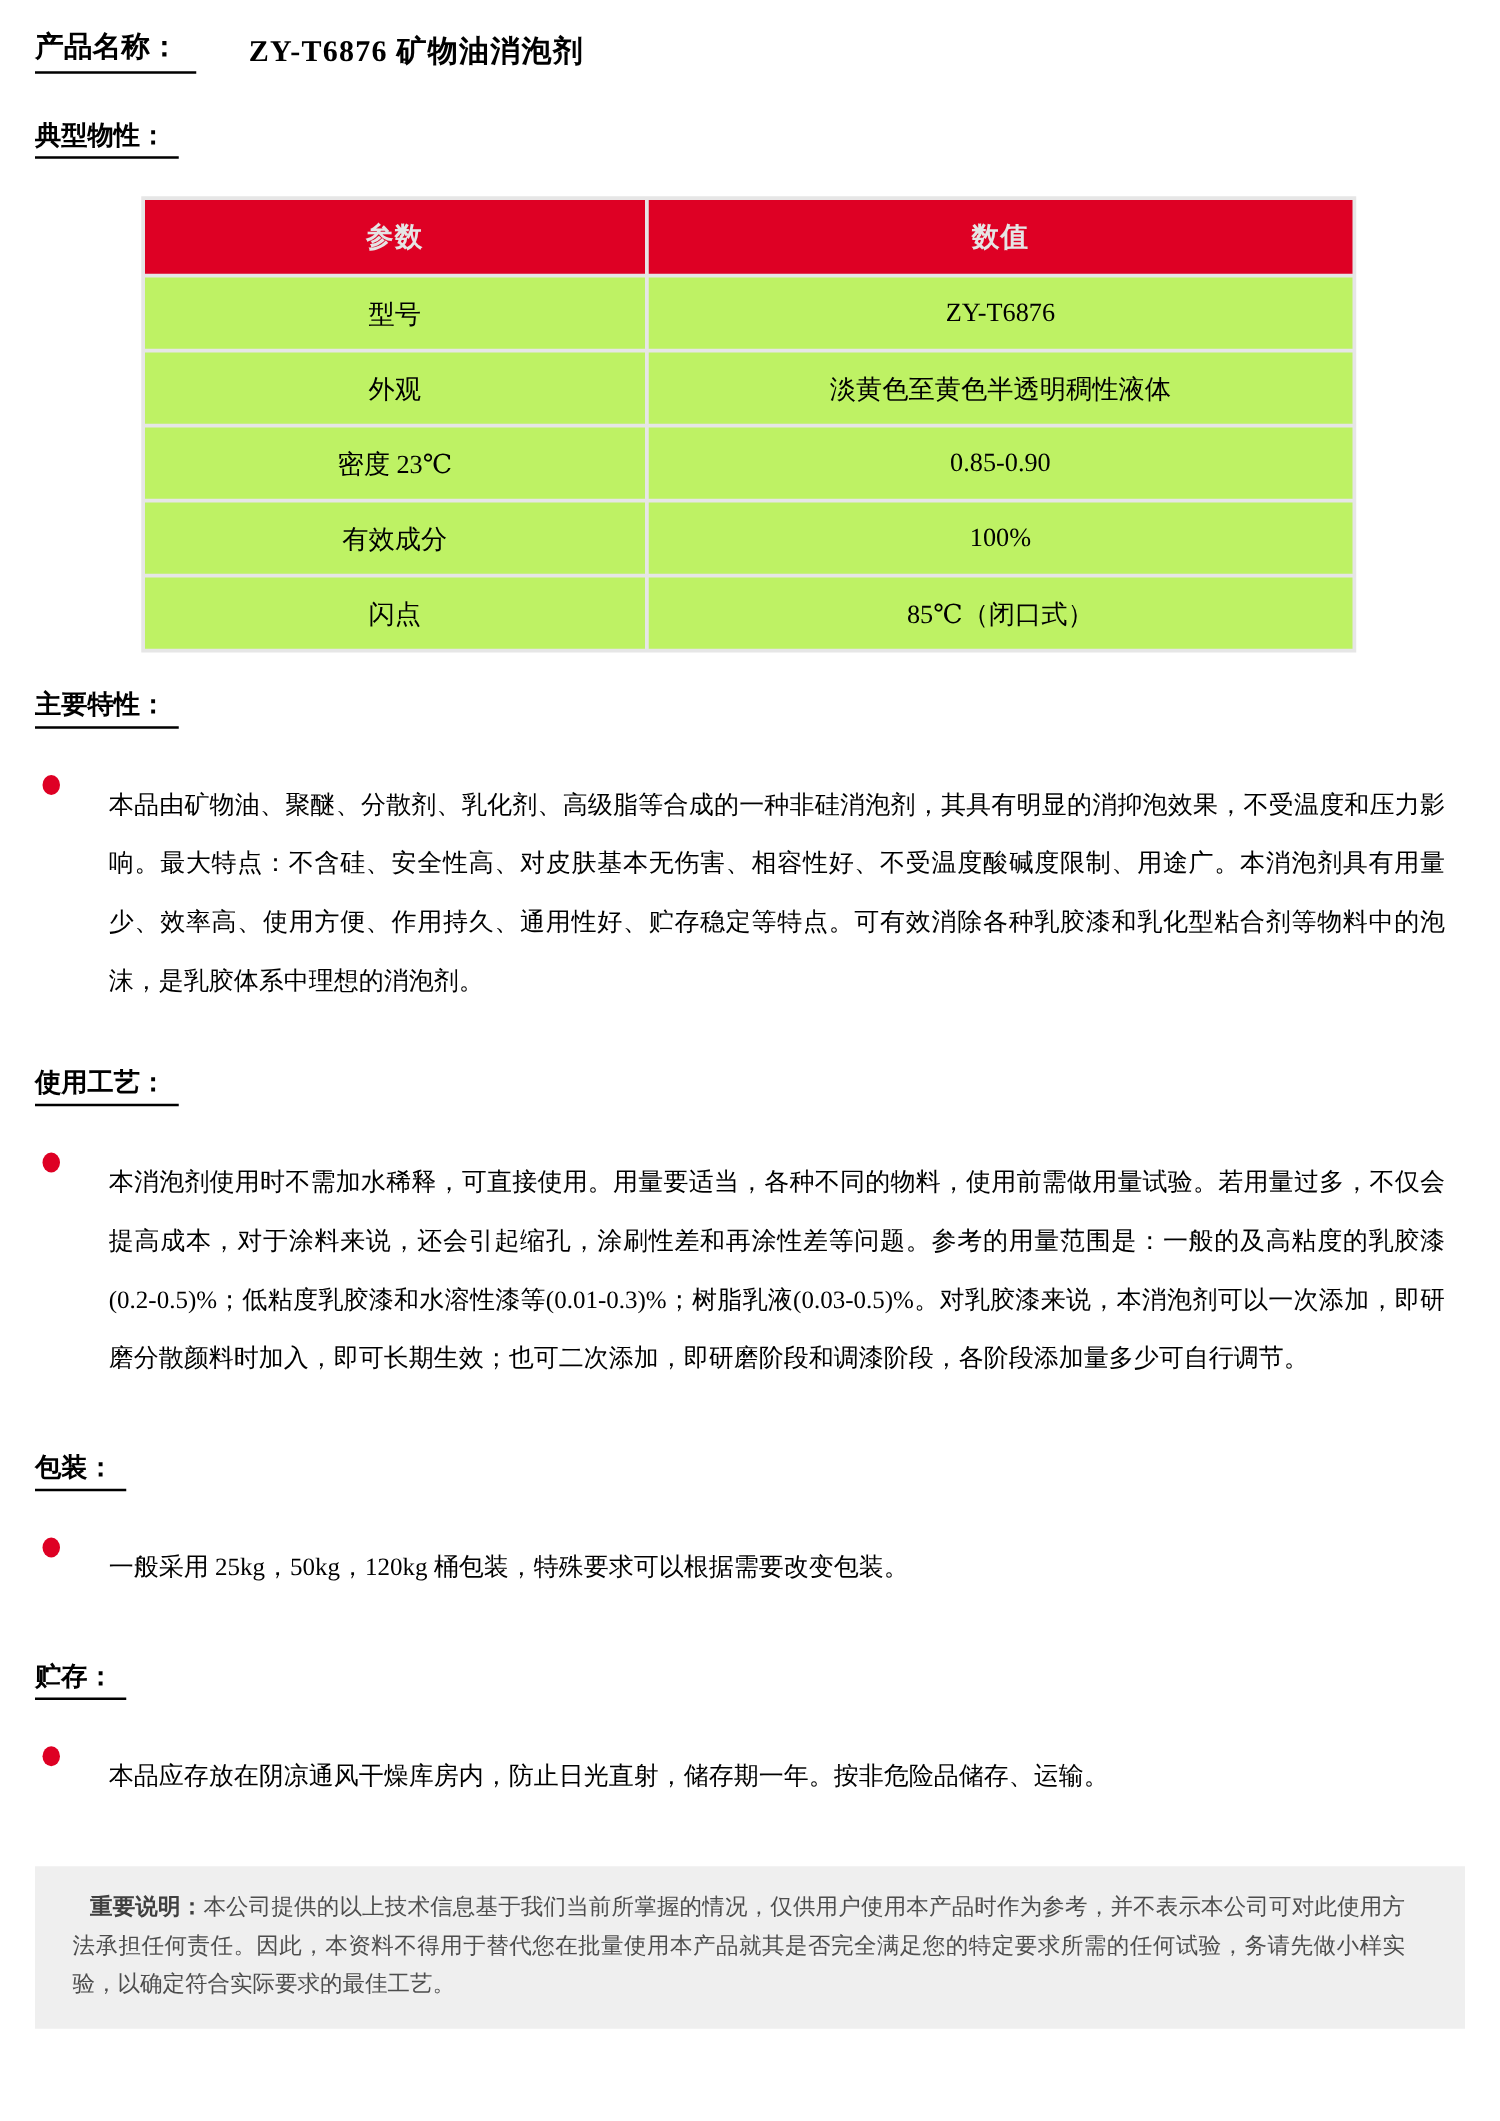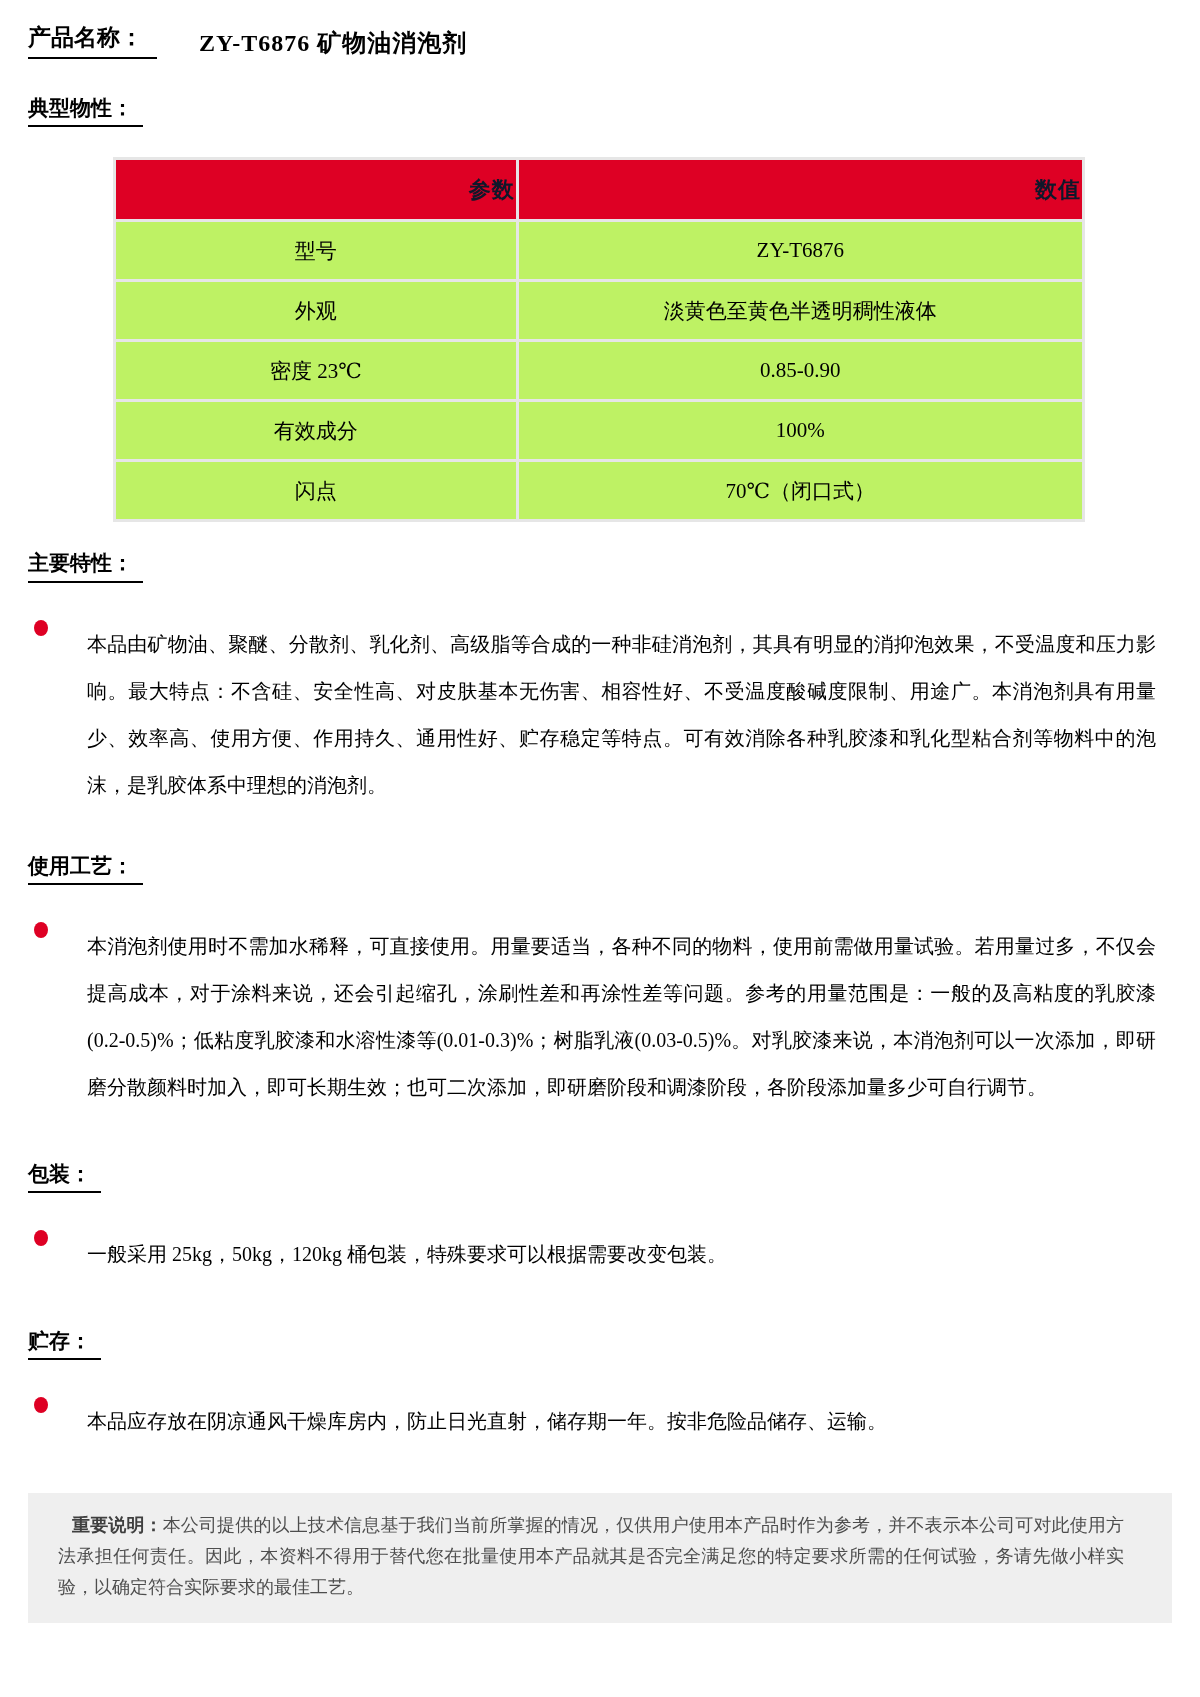--- a/index.html
+++ b/index.html
@@ -7,21 +7,21 @@
     width: 1200px;
     height: 1697px;
     background: #ffffff;
     overflow: hidden;
     font-family: "Liberation Serif", "DejaVu Serif", serif;
     color: #000000;
   }
   .doc { padding: 22px 28px 0 28px; }
 
   
-  .title-row { display: flex; align-items: flex-end; }
+  .title-row { display: flex; align-items: center; }
   .title-label {
     font-size: 23px;
     font-weight: bold;
     border-bottom: 2px solid #000;
     padding: 0 14px 4px 0;
     white-space: nowrap;
   }
   .doc-title {
     font-size: 24px;
     font-weight: bold;
@@ -47,25 +47,25 @@
   .table-wrap { margin: 30px 0 0 85px; }
   table.props {
     width: 972px;
     border-collapse: separate;
     border-spacing: 3px;
     background: #E6E6E6;
     table-layout: fixed;
   }
   table.props th {
     background: #DE0024;
-    color: #0f172a;
+    color: #e5e5e5;
     font-weight: bold;
     font-size: 22px;
     height: 57px;
-    text-align: right;
+    text-align: center;
     letter-spacing: 1px;
   }
   table.props td {
     background: #bef264;
     font-size: 21px;
     height: 55px;
     text-align: center;
   }
   col.c-param { width: 41.5%; }
   col.c-value { width: 58.5%; }
@@ -140,21 +140,21 @@
         <tr>
           <td>密度 23℃</td>
           <td>0.85-0.90</td>
         </tr>
         <tr>
           <td>有效成分</td>
           <td>100%</td>
         </tr>
         <tr>
           <td>闪点</td>
-          <td>70℃（闭口式）</td>
+          <td>85℃（闭口式）</td>
         </tr>
       </tbody>
     </table>
   </div>
 
   <div class="mt-section">
     <span class="section-heading">主要特性：</span>
     <div class="bullet-row">
       <span class="bullet"></span>
       <p class="para">本品由矿物油、聚醚、分散剂、乳化剂、高级脂等合成的一种非硅消泡剂，其具有明显的消抑泡效果，不受温度和压力影响。最大特点：不含硅、安全性高、对皮肤基本无伤害、相容性好、不受温度酸碱度限制、用途广。本消泡剂具有用量少、效率高、使用方便、作用持久、通用性好、贮存稳定等特点。可有效消除各种乳胶漆和乳化型粘合剂等物料中的泡沫，是乳胶体系中理想的消泡剂。</p>

